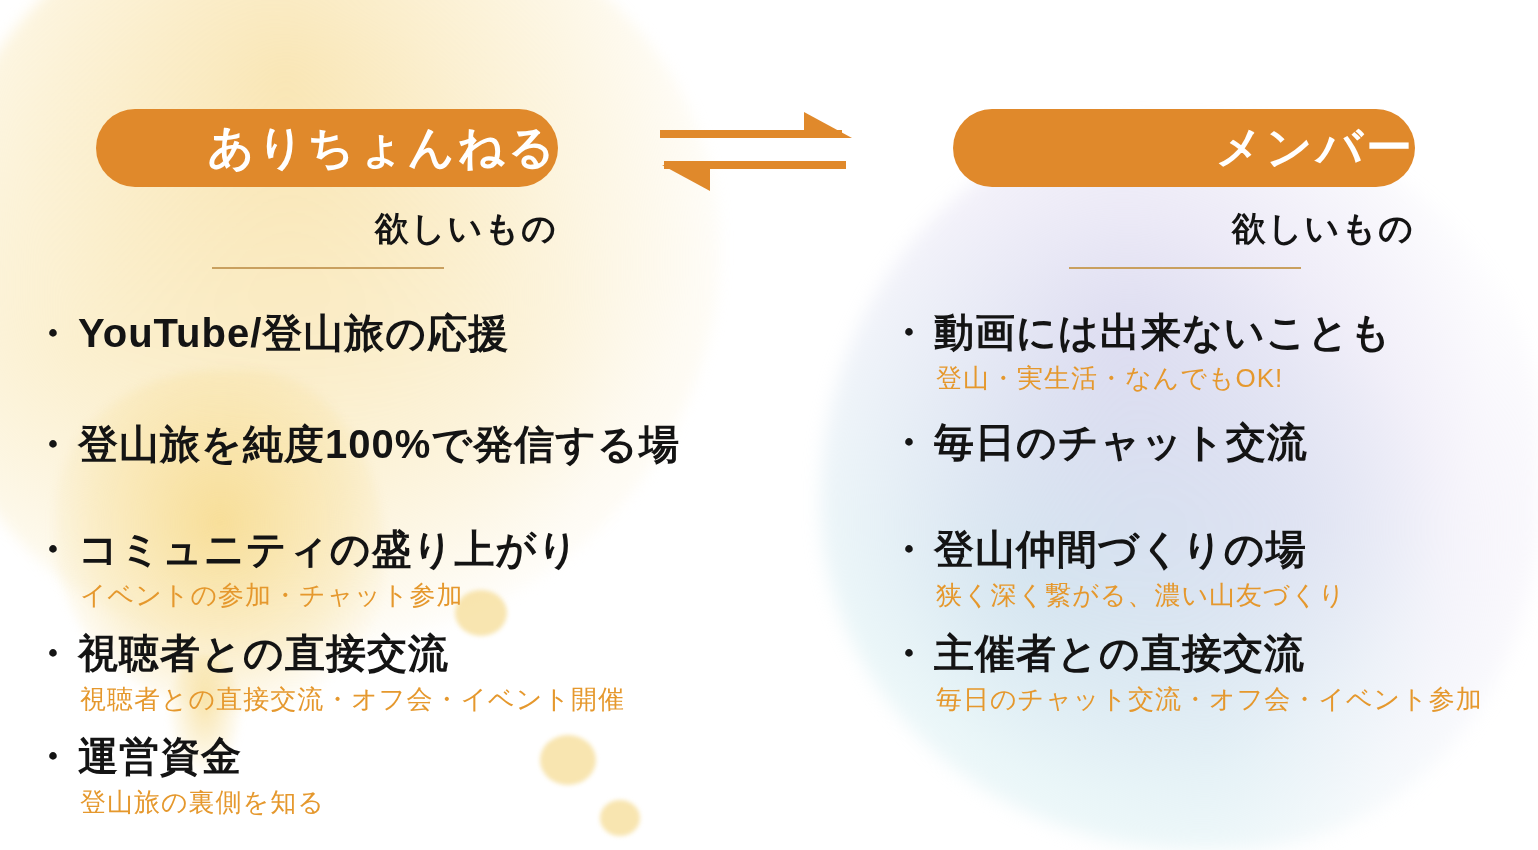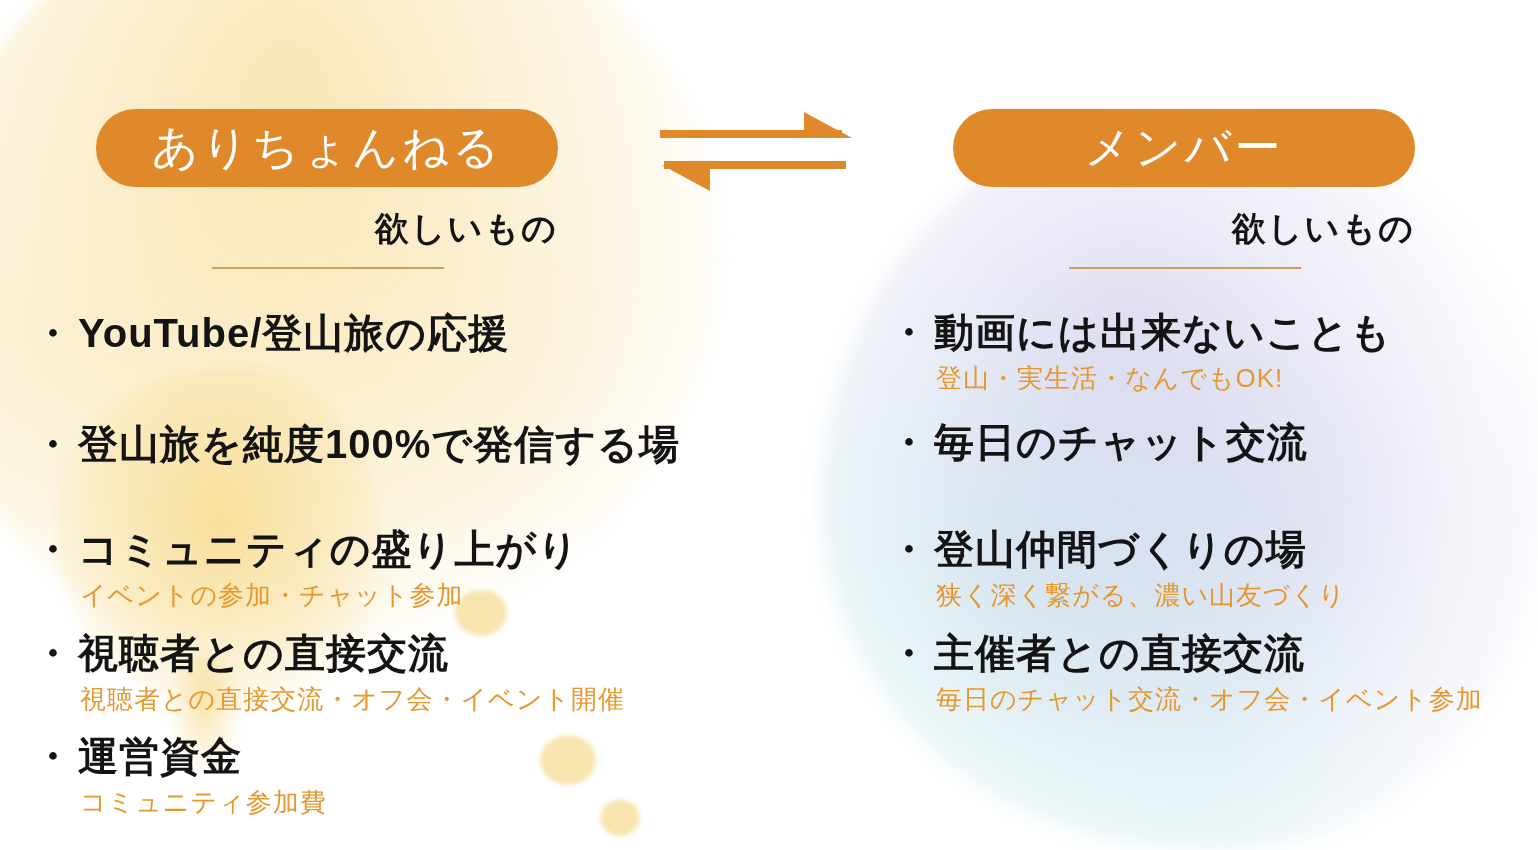--- a/index.html
+++ b/index.html
@@ -50,22 +50,22 @@
       radial-gradient(ellipse at 65% 55%, rgba(222,214,240,0.45) 0%, rgba(255,255,255,0) 60%),
       radial-gradient(ellipse at 55% 85%, rgba(214,238,242,0.40) 0%, rgba(255,255,255,0) 55%);
     filter:blur(9px);
     border-radius:50% 50% 45% 55% / 55% 45% 50% 50%;
   }
   
   .pill{
     position:absolute;z-index:2;height:78px;
     background:var(--accent);
     border-radius:40px;
-    display:flex;align-items:center;justify-content:center;
-    color:#ffffff;font-size:46px;font-weight:normal;letter-spacing:3px;
+    display:flex;align-items:center;justify-content:flex-end;
+    color:#ffffff;font-size:46px;font-weight:bold;letter-spacing:3px;
   }
   .pill-left{left:96px;top:109px;width:462px;}
   .pill-right{left:953px;top:109px;width:462px;}
   .wants{
     position:absolute;z-index:2;width:462px;text-align:right;
     top:206px;font-size:34px;font-weight:bold;color:var(--text);letter-spacing:2px;
   }
   .wants-left{left:96px;}
   .wants-right{left:953px;}
   .divider{
@@ -156,21 +156,21 @@
           <span class="bullet">・</span>
           <span>視聴者との直接交流</span>
         </div>
       <div class="note">視聴者との直接交流・オフ会・イベント開催</div>
     </div>
     <div class="item l5">
       <div class="label">
           <span class="bullet">・</span>
           <span>運営資金</span>
         </div>
-      <div class="note">コミュニティ参加費</div>
+      <div class="note">登山旅の裏側を知る</div>
     </div>
   </div>
 
   <div class="col col-right">
     <div class="item r1">
       <div class="label">
           <span class="bullet">・</span>
           <span>動画には出来ないことも</span>
         </div>
       <div class="note">登山・実生活・なんでもOK!</div>

